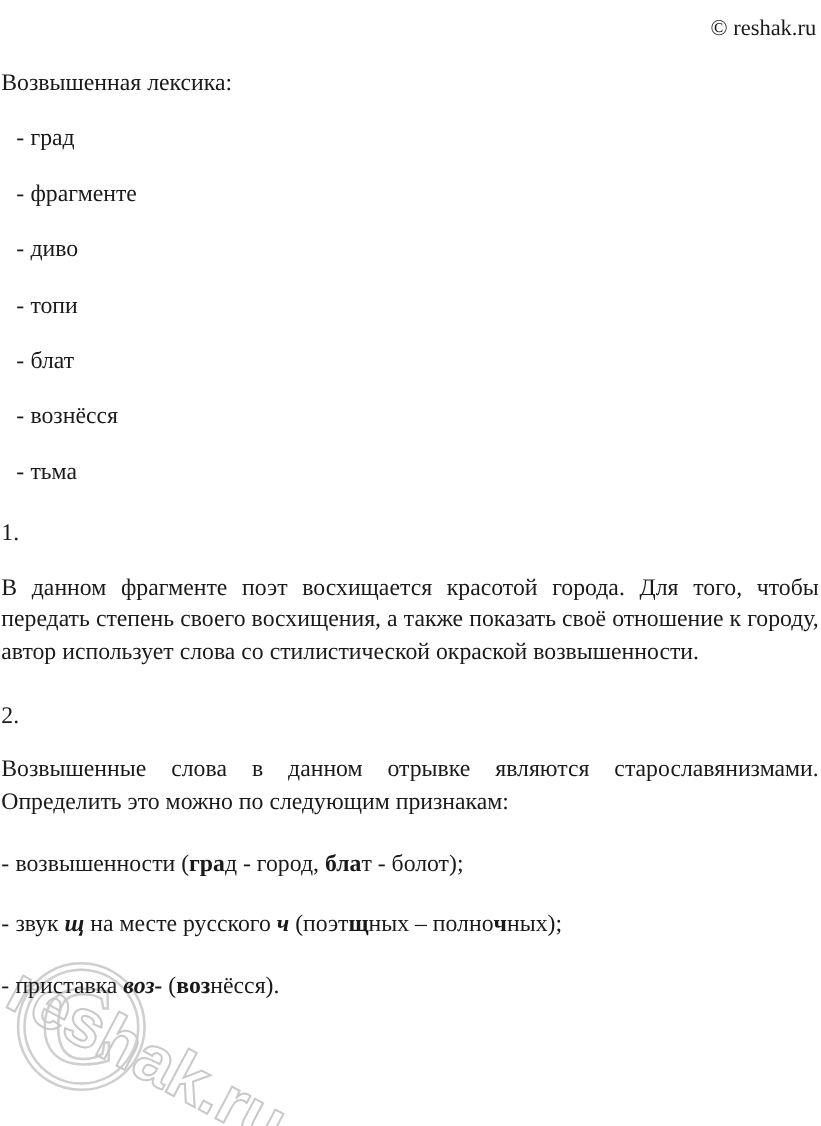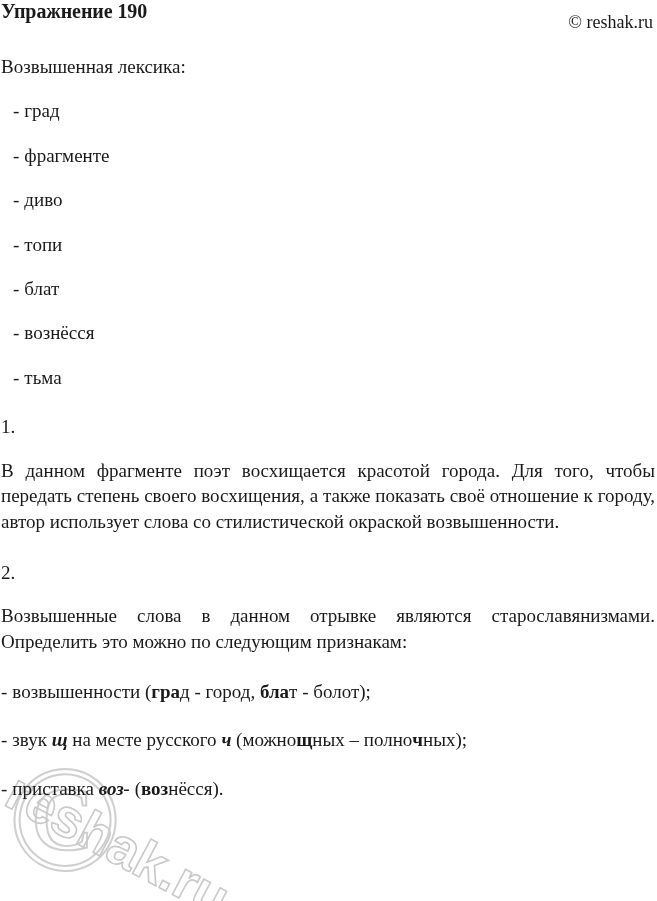--- a/index.html
+++ b/index.html
@@ -146,21 +146,20 @@
   <div id="watermark">
     <svg width="240" height="159" viewBox="0 0 240 159" xmlns="http://www.w3.org/2000/svg">
       <text class="wm-copy" x="8" y="128">©</text>
       <text class="wm-text" x="2" y="62" transform="rotate(28 2 62)">reshak.ru</text>
     </svg>
   </div>
 
   <div id="content">
 
     <div class="header-row">
-      <div class="exercise-title">Упражнение 190</div>
       <div class="site-credit">© reshak.ru</div>
     </div>
 
     <p class="lead">Возвышенная лексика:</p>
 
     <ul class="lex-list">
       <li><span class="dash">-</span><span>град</span></li>
       <li><span class="dash">-</span><span>фрагменте</span></li>
       <li><span class="dash">-</span><span>диво</span></li>
       <li><span class="dash">-</span><span>топи</span></li>
@@ -171,19 +170,19 @@
 
     <p class="section-num">1.</p>
     <p class="para">В данном фрагменте поэт восхищается красотой города. Для того, чтобы передать степень своего восхищения, а также показать своё отношение к городу, автор использует слова со стилистической окраской возвышенности.</p>
 
     <p class="section-num">2.</p>
     <p class="para">Возвышенные слова в данном отрывке являются старославянизмами. Определить это можно по следующим признакам:</p>
 
     <ul class="feature-list">
       <li><span class="dash">-</span><span>возвышенности (</span><b>гра</b><span>д</span><span> - город, </span><b>бла</b><span>т</span><span> - болот);</span></li>
 
-      <li><span class="dash">-</span><span>звук </span><span class="bi">щ</span><span> на месте русского </span><span class="bi">ч</span><span> (можно</span><b>щ</b><span>ных – полно</span><b>ч</b><span>ных);</span></li>
+      <li><span class="dash">-</span><span>звук </span><span class="bi">щ</span><span> на месте русского </span><span class="bi">ч</span><span> (поэт</span><b>щ</b><span>ных – полно</span><b>ч</b><span>ных);</span></li>
 
       <li><span class="dash">-</span><span>приставка </span><span class="bi">воз-</span><span> (</span><b>воз</b><span>нёсся).</span></li>
     </ul>
 
   </div>
 </div>
 
 </body></html>

